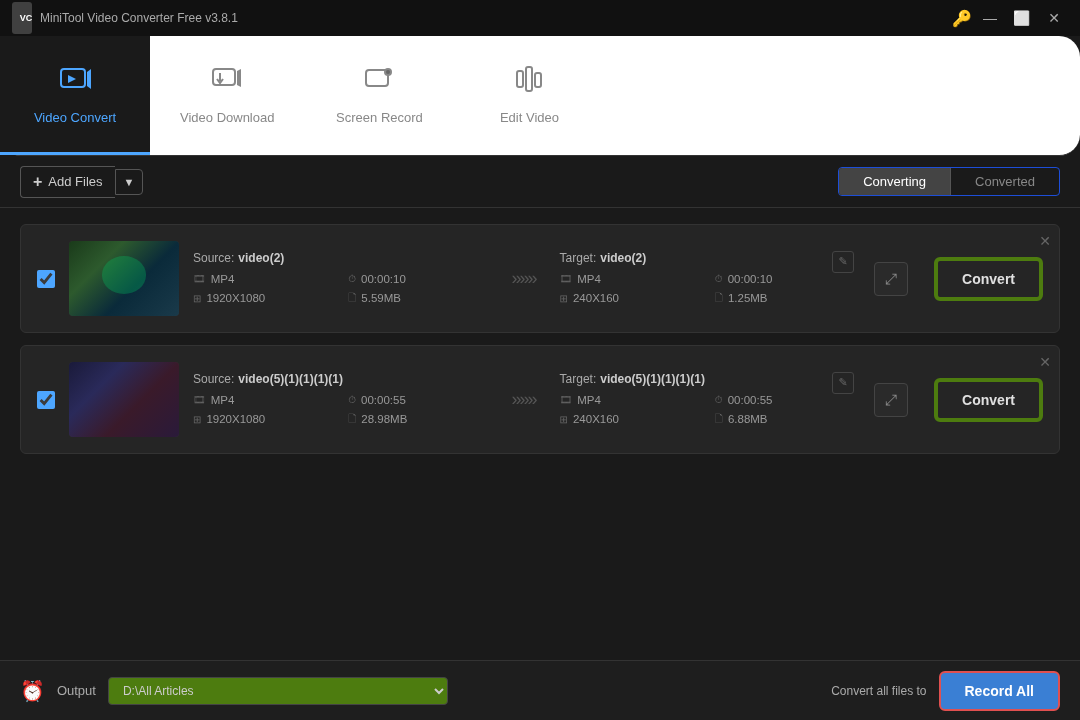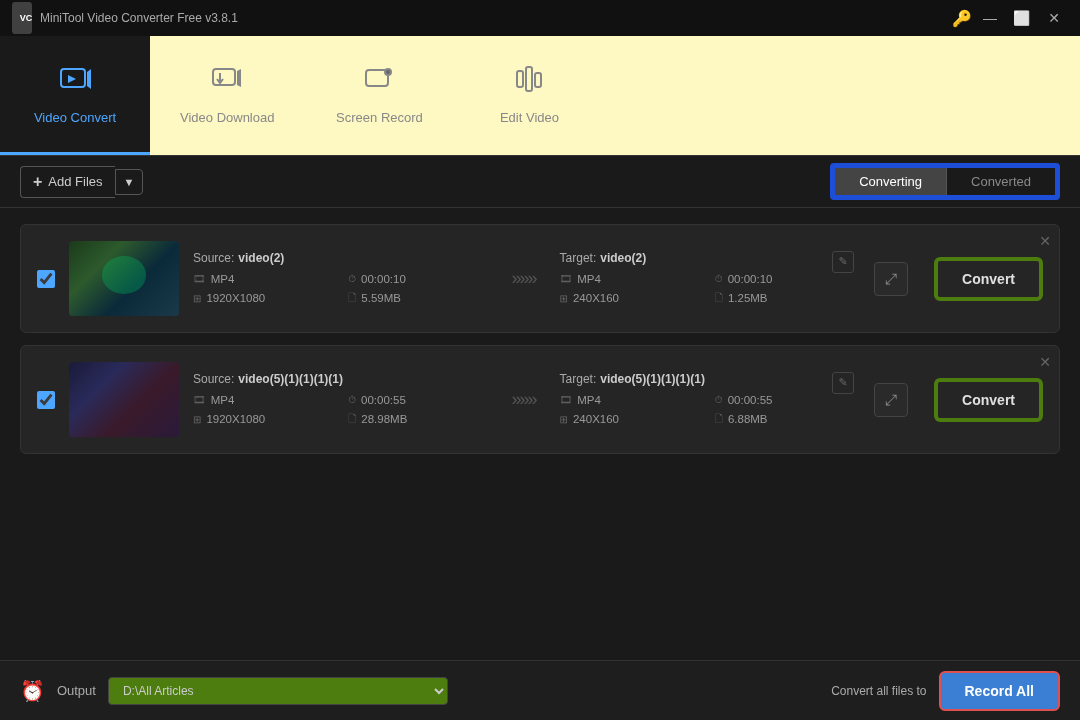--- a/index.html
+++ b/index.html
@@ -63,25 +63,26 @@
       font-size: 14px;
       border-radius: 3px;
     }
     .key-icon {
       color: #f0b429;
       font-size: 16px;
     }
 
     
     .nav-bar {
-      background: #fef9c3;
+      background: #ffffff;
       height: 120px;
       display: flex;
       align-items: stretch;
       border-bottom: 1px solid #333;
+      border-radius: 21px;
     }
     .nav-tab {
       display: flex;
       flex-direction: column;
       align-items: center;
       justify-content: center;
       padding: 0 30px;
       gap: 8px;
       cursor: pointer;
       color: #888;
@@ -134,21 +135,21 @@
       border: 1px solid #555;
       border-radius: 0 4px 4px 0;
       background: transparent;
       color: #ccc;
       cursor: pointer;
       font-size: 11px;
     }
     .tab-group {
       margin-left: auto;
       display: flex;
-      border: 5px solid #1d4ed8;
+      border: 1px solid #1d4ed8;
       border-radius: 4px;
       overflow: hidden;
     }
     .tab-btn {
       padding: 6px 24px;
       background: transparent;
       border: none;
       color: #888;
       cursor: pointer;
       font-size: 13px;

